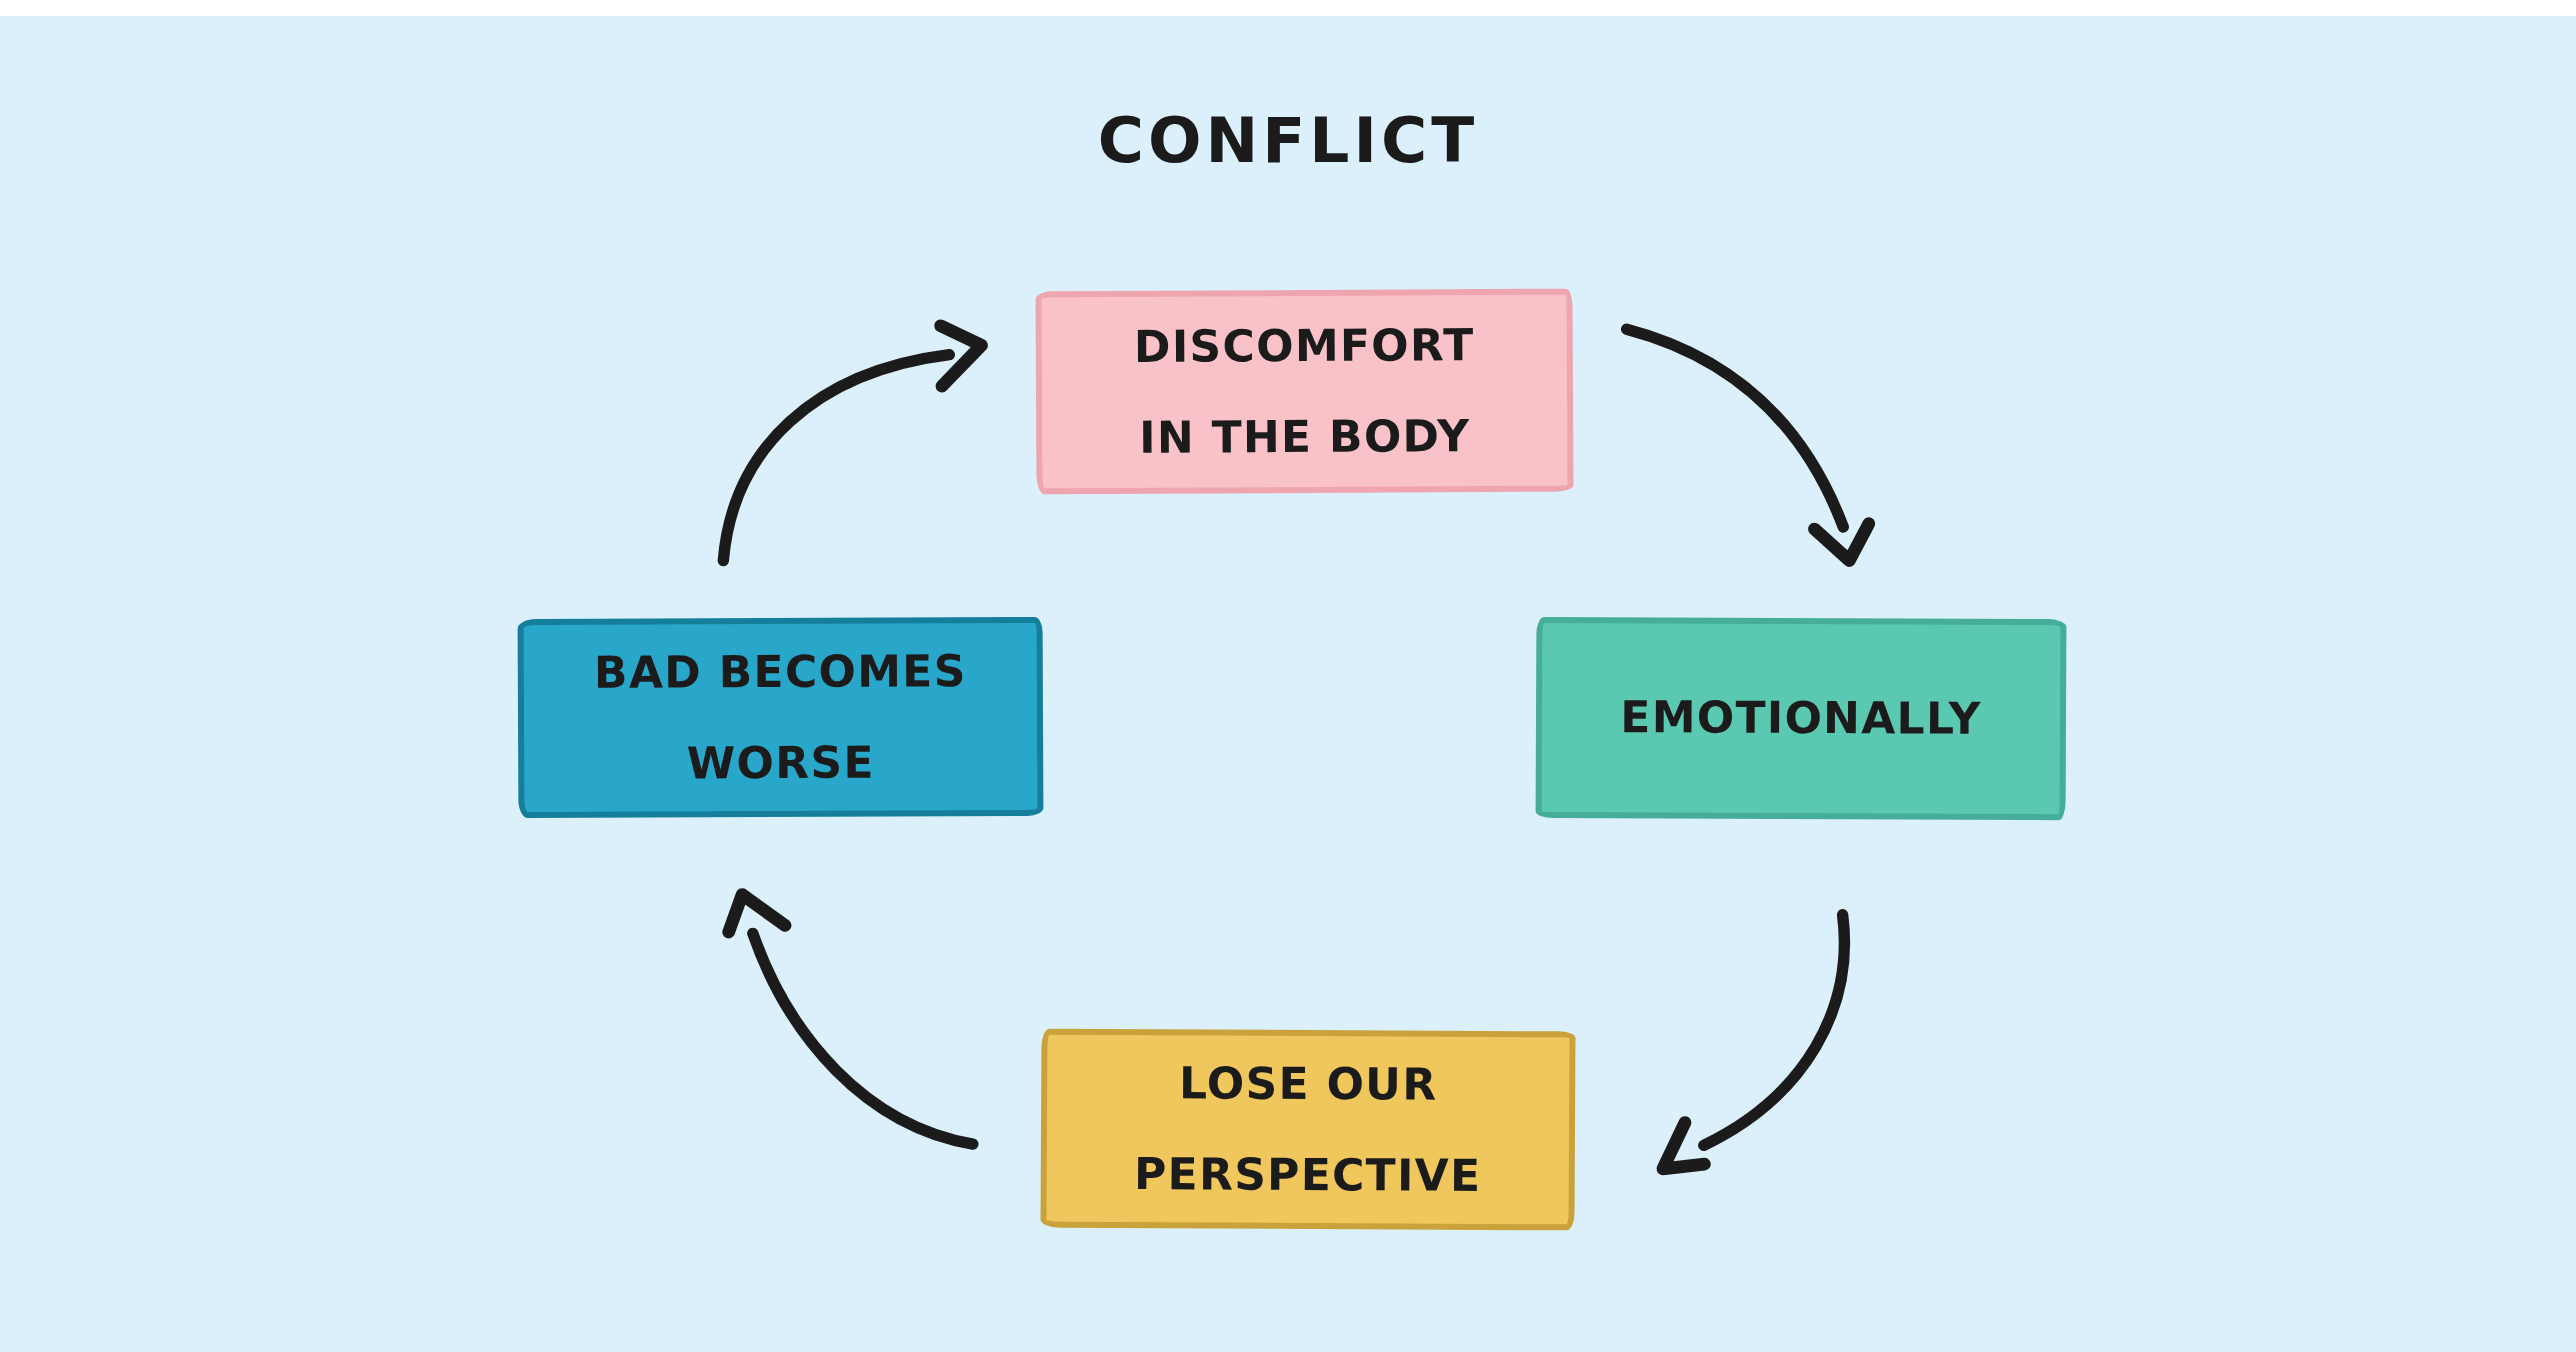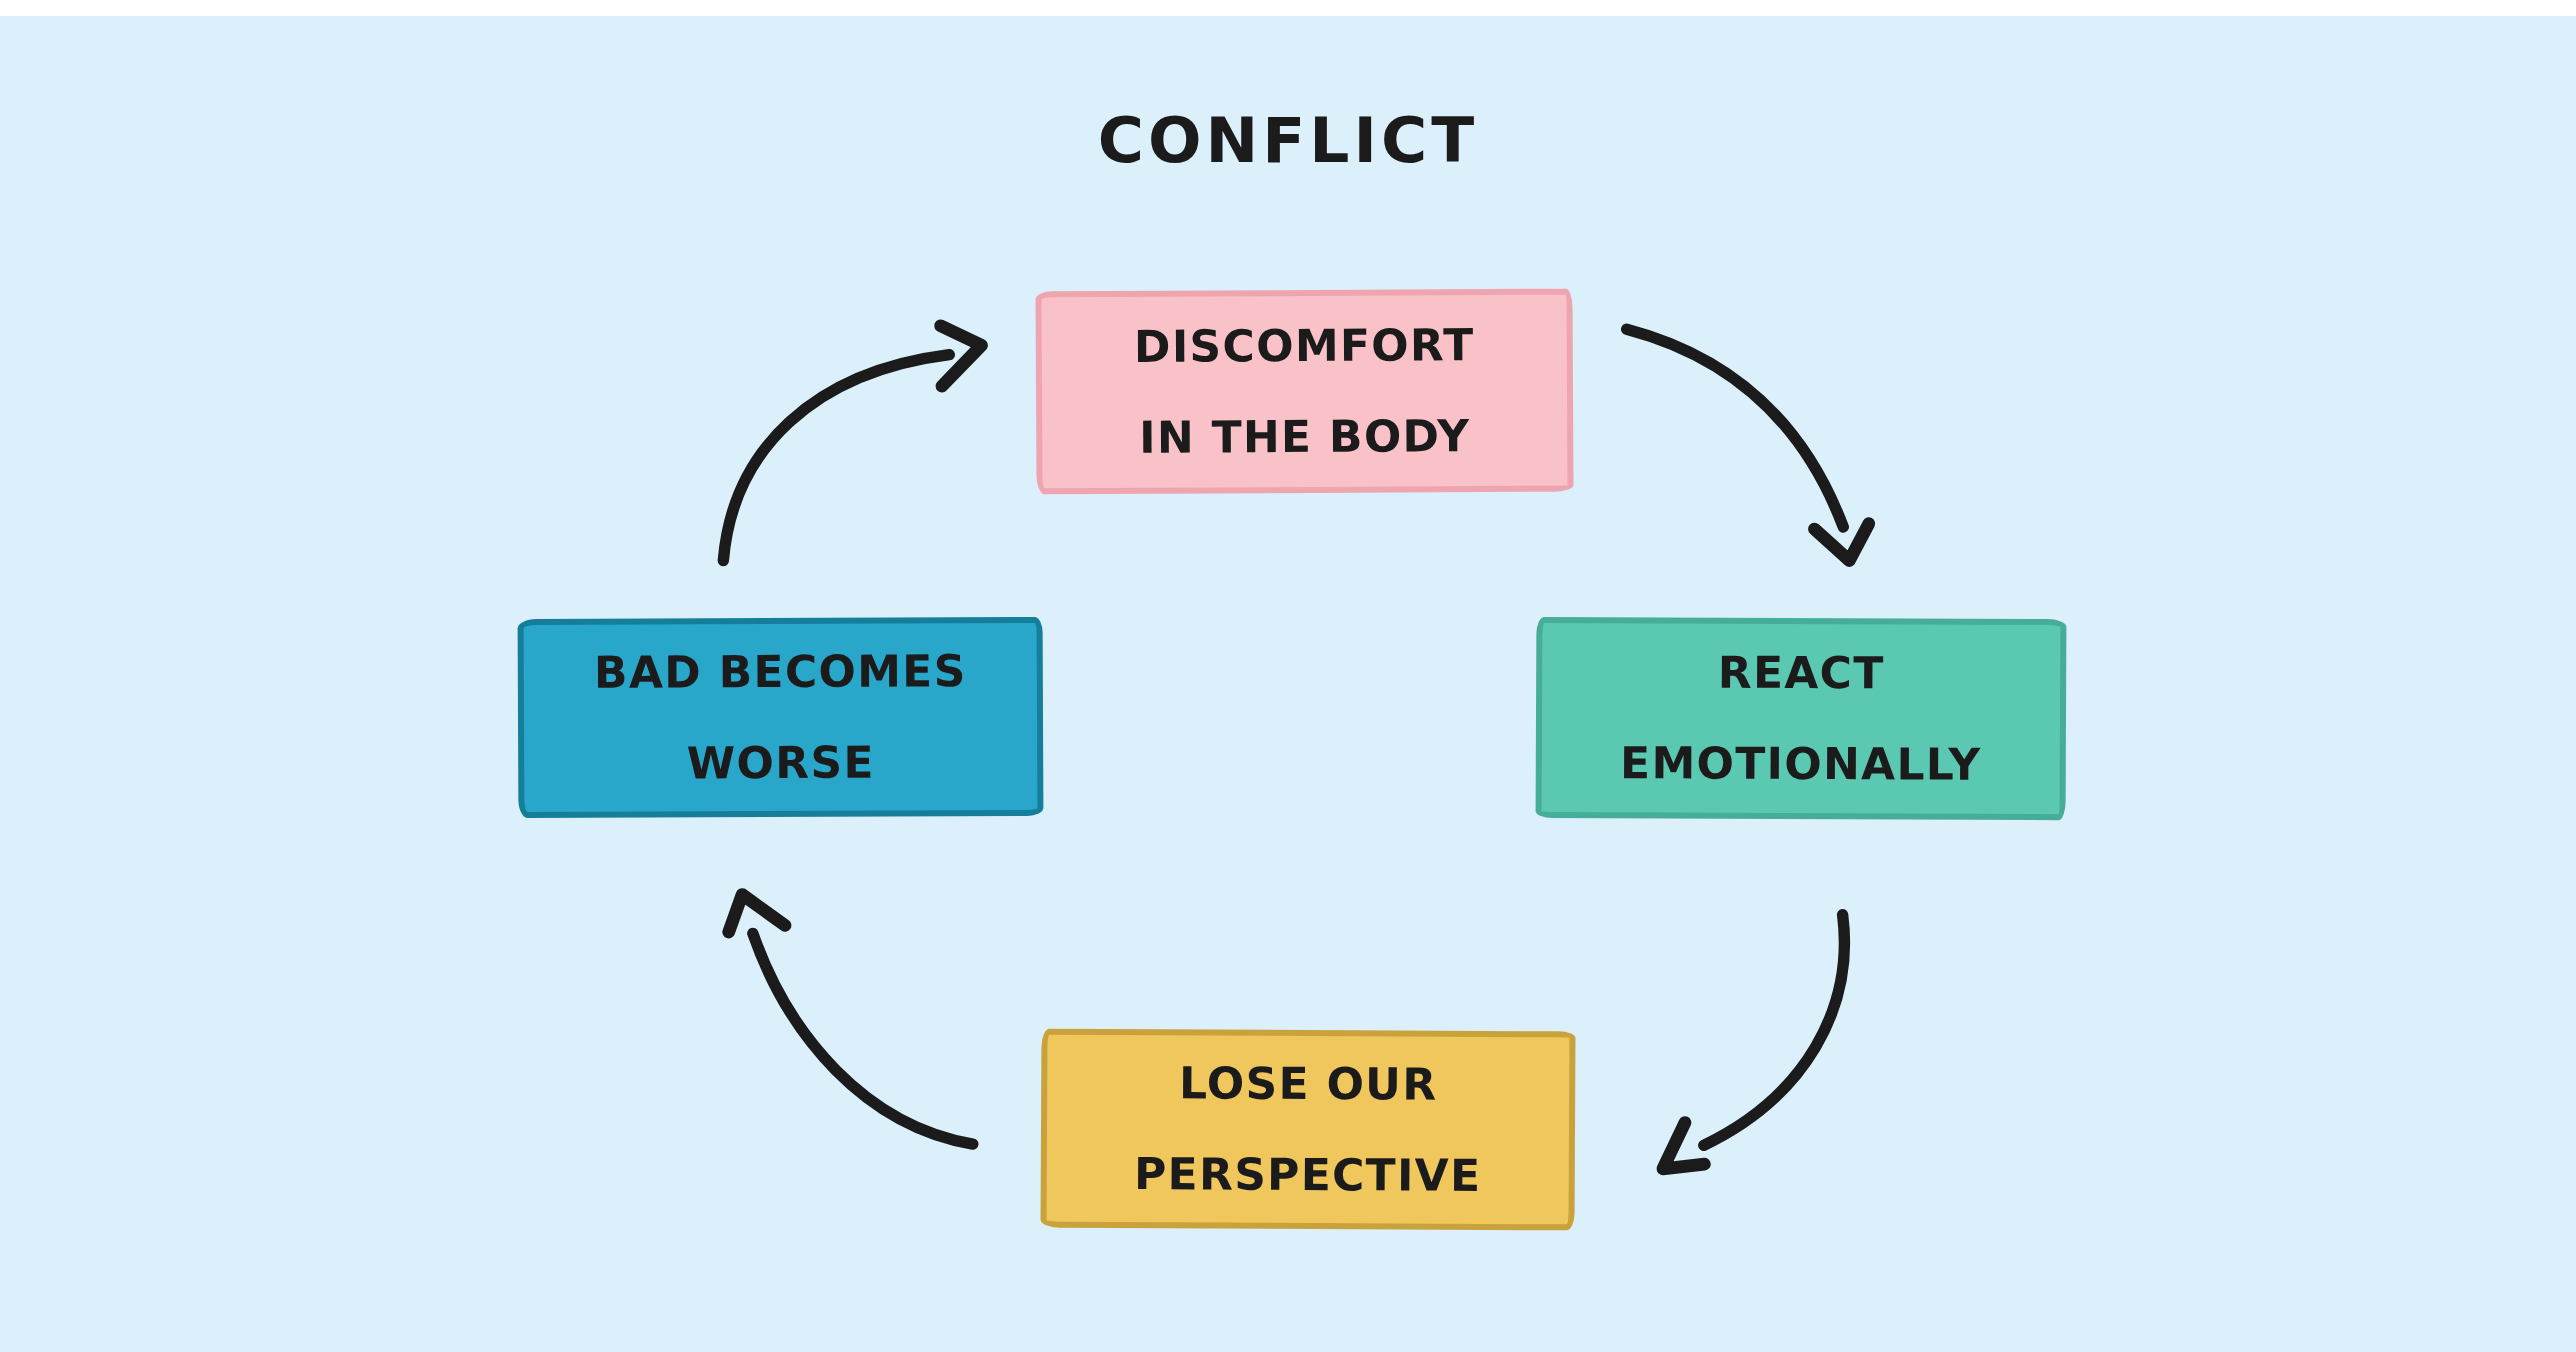--- a/index.html
+++ b/index.html
@@ -98,21 +98,20 @@
       <polyline points="1086,1366 1106,1310 1170,1356" fill="none" stroke-width="19" stroke-linecap="round" stroke-linejoin="round" stroke="#1B1B1B"></polyline>
     </g>
   </svg>
 
   <div class="node node-discomfort" style="background-color: rgb(249, 194, 200); border-color: rgb(239, 165, 175); color: rgb(27, 27, 27);">
     <span>DISCOMFORT</span>
     <span>IN THE BODY</span>
   </div>
 
   <div class="node node-react" style="background-color: rgb(91, 200, 178); border-color: rgb(69, 173, 152); color: rgb(27, 27, 27);">
-    <span>REACT</span>
     <span>EMOTIONALLY</span>
   </div>
 
   <div class="node node-lose" style="background-color: rgb(240, 199, 93); border-color: rgb(201, 162, 60); color: rgb(27, 27, 27);">
     <span>LOSE OUR</span>
     <span>PERSPECTIVE</span>
   </div>
 
   <div class="node node-bad" style="background-color: rgb(41, 167, 202); border-color: rgb(21, 126, 155); color: rgb(27, 27, 27);">
     <span>BAD BECOMES</span>

